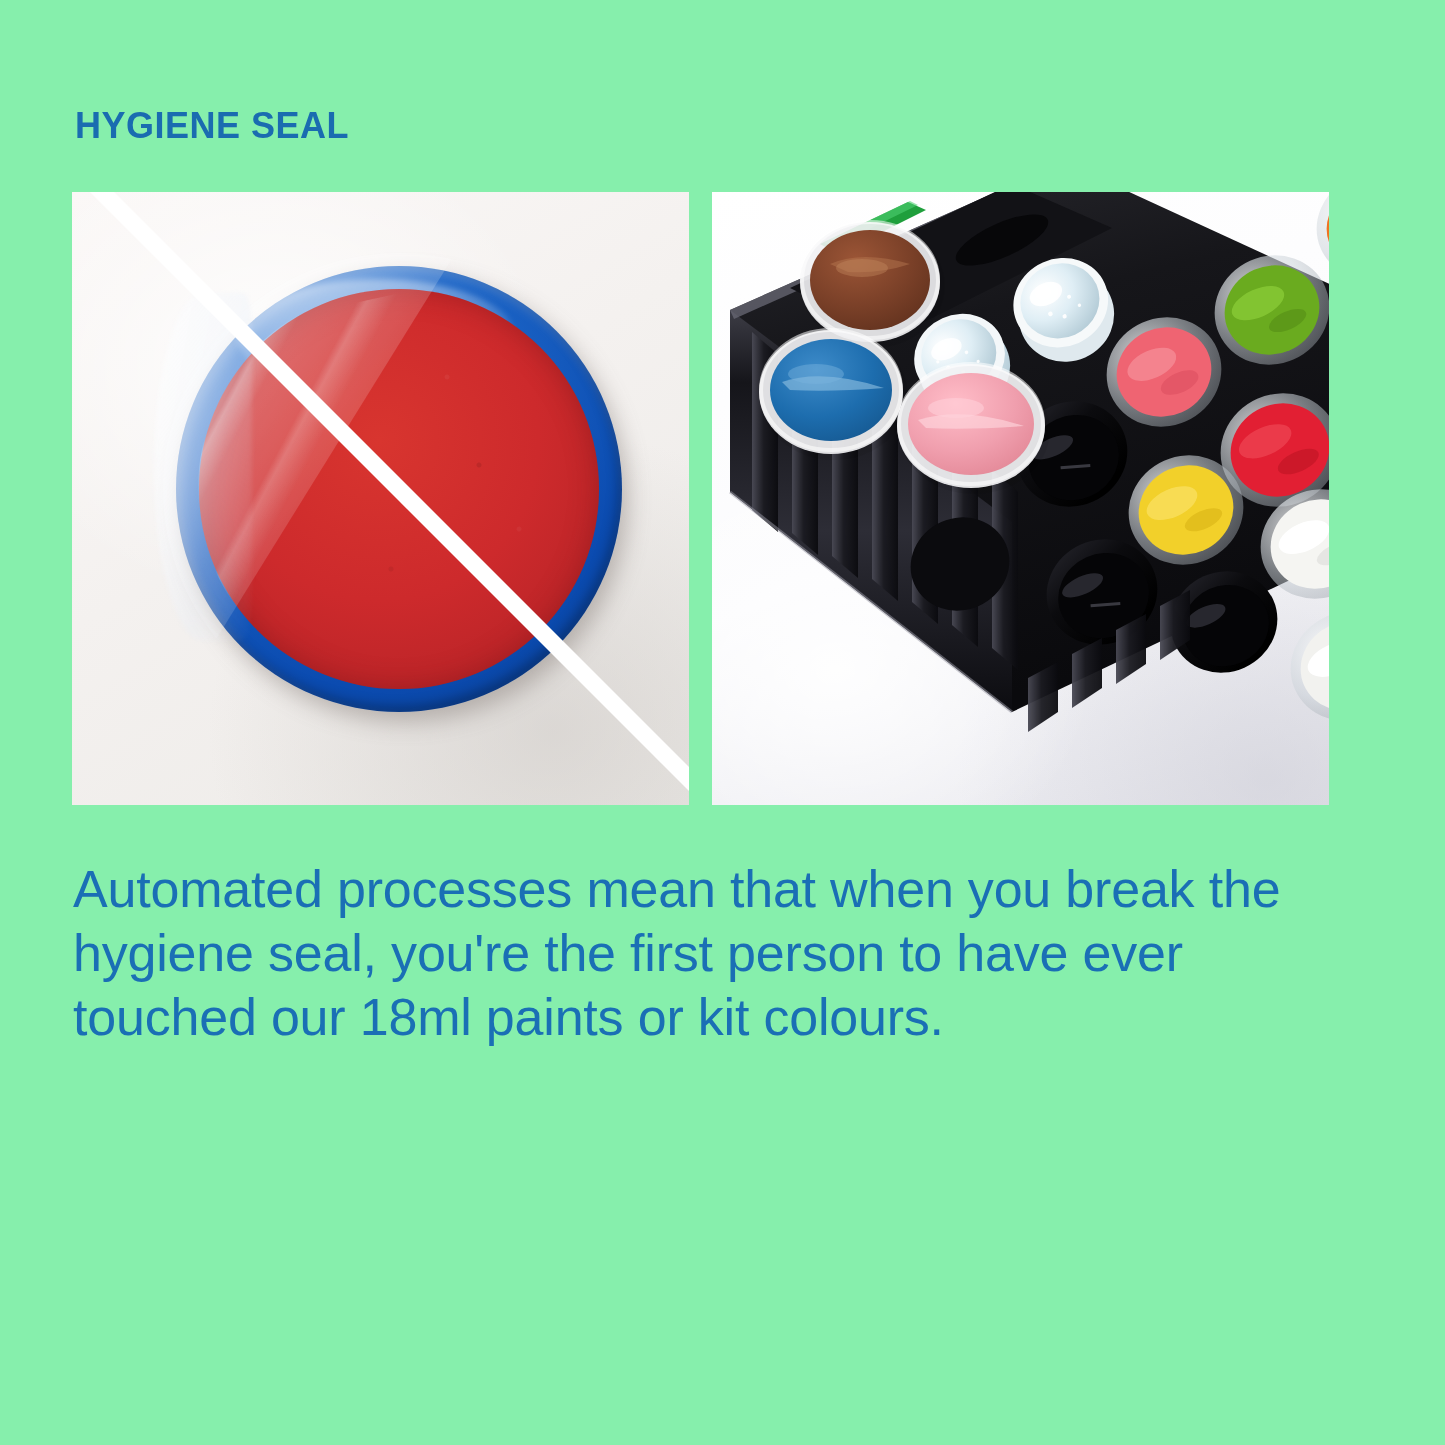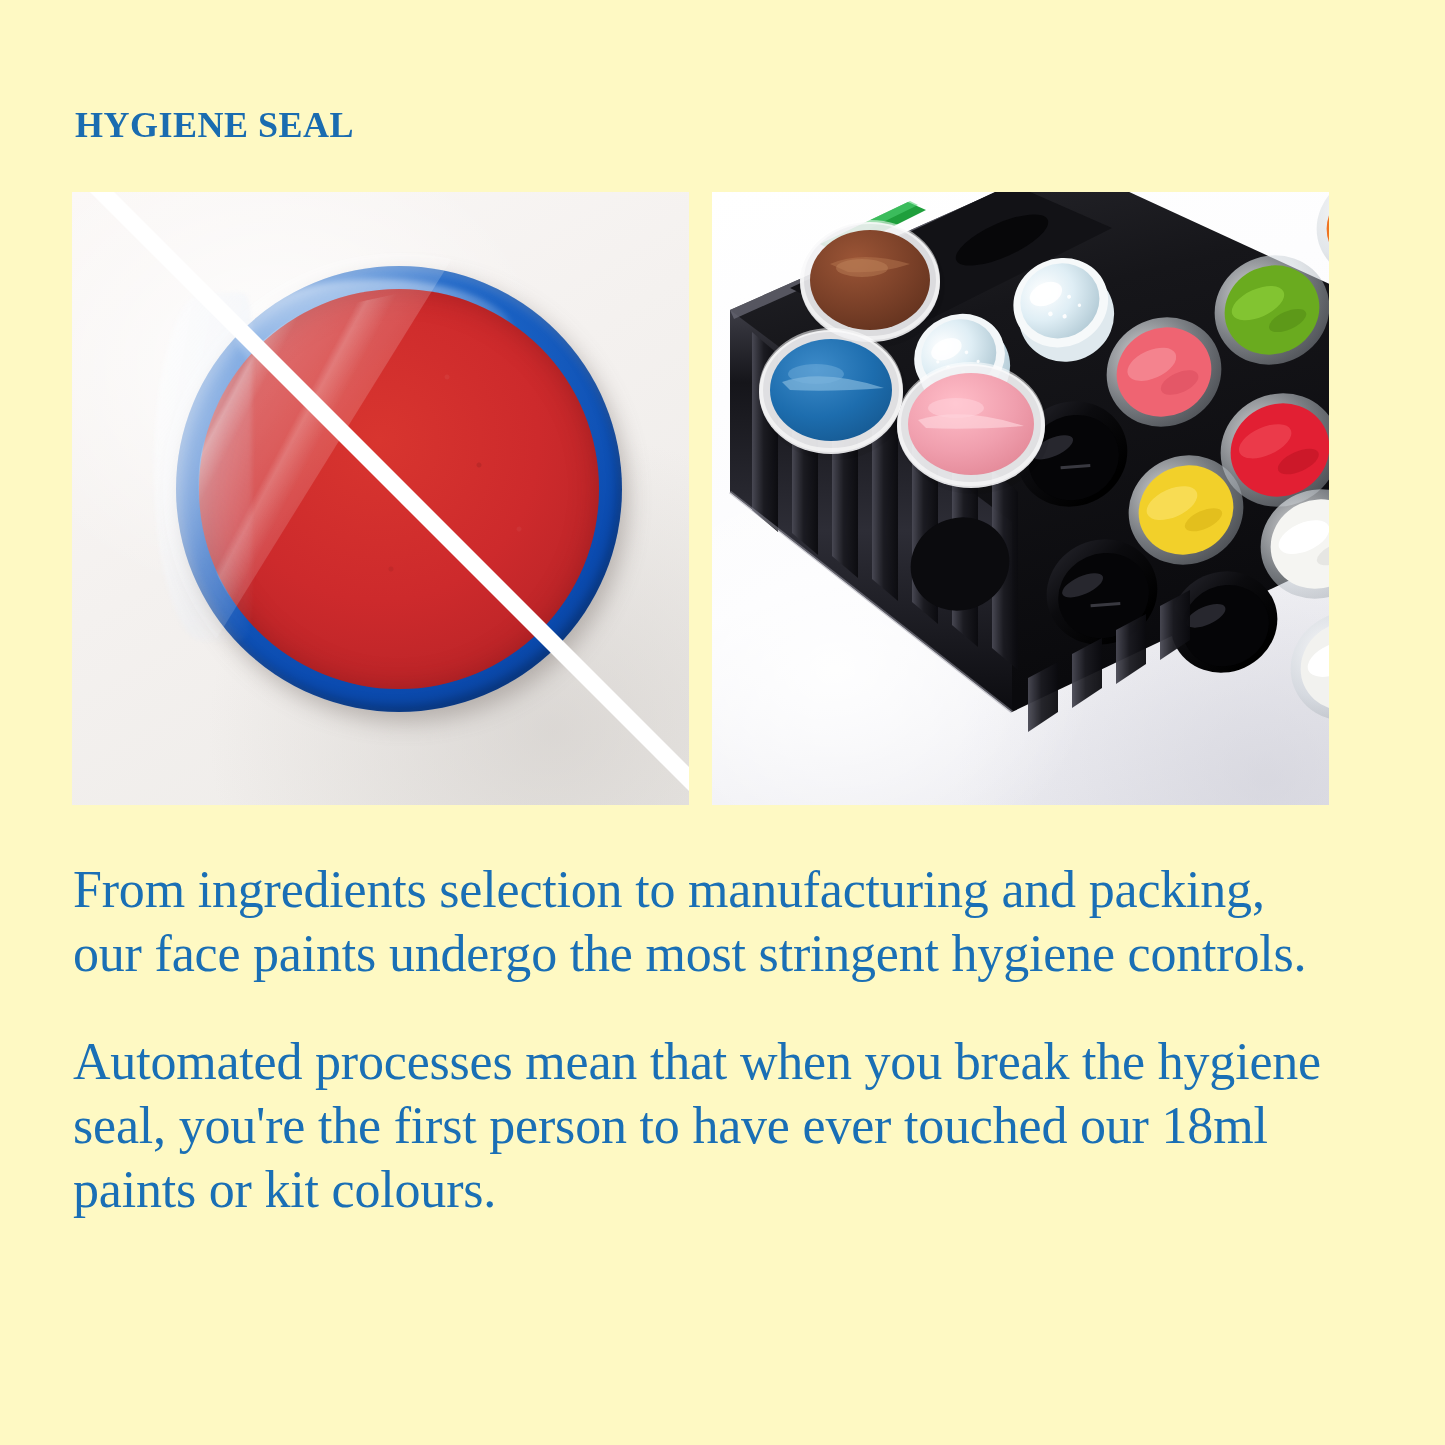--- a/index.html
+++ b/index.html
@@ -13,22 +13,21 @@
     height: 1445px;
     overflow: hidden;
     font-family: "Liberation Sans", sans-serif;
     -webkit-font-smoothing: antialiased;
   }
 
   .page {
     position: relative;
     width: 1445px;
     height: 1445px;
-    background: #fef9c3;
-    font-family: Liberation Serif, serif;
+    background: #86efac;
   }
 
   
   .page-title {
     position: absolute;
     left: 75px;
     top: 82px;
     font-size: 36px;
     font-weight: 700;
     letter-spacing: 0.5px;
@@ -467,17 +466,16 @@
           <ellipse cx="259" cy="232" rx="63" ry="51" fill="url(#pinkG)"></ellipse>
           <path d="M206,228 Q250,214 312,234 Q258,238 214,236 Z" fill="#ffd9e0" opacity="0.6"></path>
           <ellipse cx="244" cy="216" rx="28" ry="10" fill="#ffd2da" opacity="0.55"></ellipse>
           <ellipse cx="259" cy="232" rx="72" ry="60" fill="none" stroke="#ffffff" stroke-width="4" opacity="0.55"></ellipse>
         </g>
       </svg>
     </div>
   </div>
 
   <div class="body-copy">
-    <p>From ingredients selection to manufacturing and packing, our face paints undergo the most stringent hygiene controls.</p>
     <p>Automated processes mean that when you break the hygiene seal, you're the first person to have ever touched our 18ml paints or kit colours.</p>
   </div>
 
 </div>
 
 </body></html>

